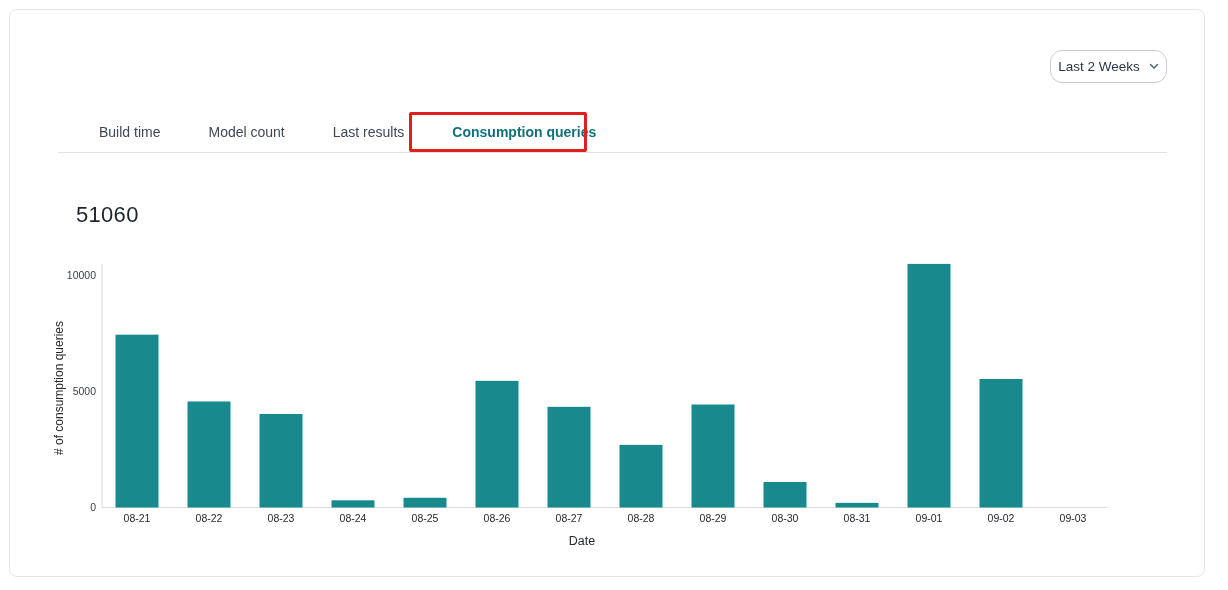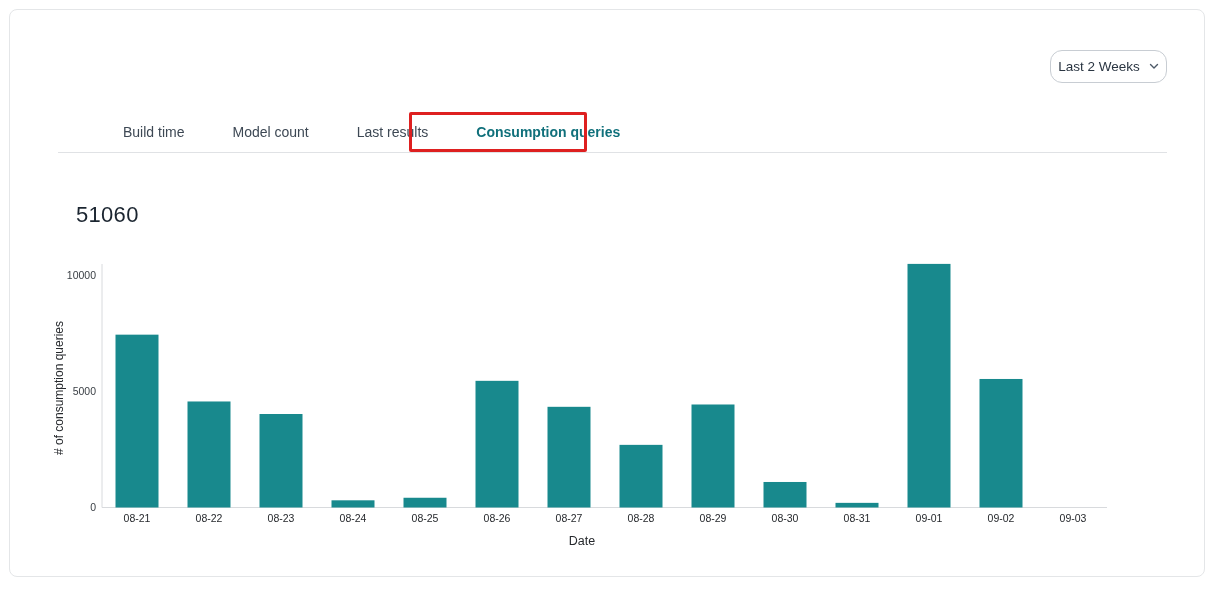--- a/index.html
+++ b/index.html
@@ -26,21 +26,21 @@
     background: #ffffff;
     border: 1px solid #c8cdd3;
     border-radius: 12px;
     display: flex; align-items: center; justify-content: center;
     gap: 9px; cursor: pointer;
     font-family: "Liberation Sans", sans-serif;
   }
   .dropdown-label { font-size: 13.5px; color: #2a3542; }
   .tab-bar {
     position: absolute; left: 89px; top: 114px;
-    display: flex; gap: 48px; align-items: center; margin-left: 24px;
+    display: flex; gap: 48px; align-items: center;
   }
   .tab {
     font-size: 14px; color: #3d4854; cursor: pointer; white-space: nowrap;
   }
   .tab.active { color: #10707b; font-weight: 700; text-align: right; }
   .annotation-box {
     position: absolute; left: 399px; top: 102px;
     width: 178px; height: 40px;
     border: 3px solid #de2020;
     border-radius: 2px;

